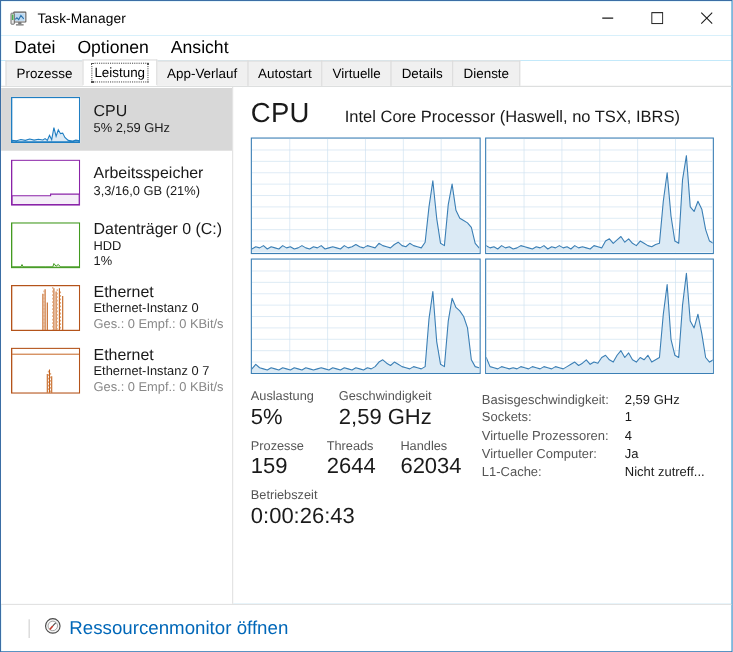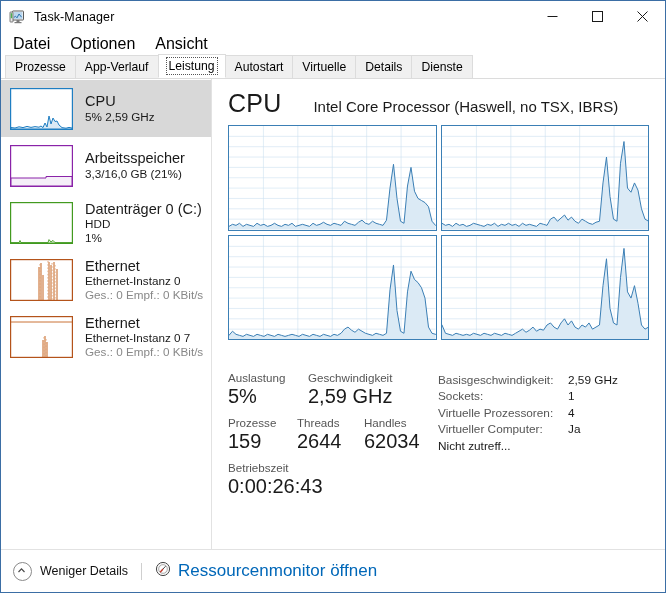--- a/index.html
+++ b/index.html
@@ -215,21 +215,21 @@
   .cpu-graph {
     border: 1px solid #3b7fb5;
     box-sizing: border-box;
     background: #ffffff;
     overflow: hidden;
   }
   .cpu-graph svg { display: block; width: 100%; height: 100%; }
 
   
   #stats {
-    margin-top: 31px;
+    margin-top: 14px;
     display: flex;
   }
   #stats-left { width: 205px; flex: 0 0 205px; }
   .stat-row { display: flex; }
   .stat-cell { }
   .stat-label {
     font-size: 11.6px;
     color: #555555;
     white-space: nowrap;
   }
@@ -337,22 +337,22 @@
   </div>
 
   <div id="menubar">
     <div class="menu-item">Datei</div>
     <div class="menu-item">Optionen</div>
     <div class="menu-item">Ansicht</div>
   </div>
 
   <div id="tabstrip">
     <div class="tab"><span class="tab-label">Prozesse</span></div>
+    <div class="tab active"><span class="tab-label">Leistung</span></div>
     <div class="tab"><span class="tab-label">App-Verlauf</span></div>
-    <div class="tab active"><span class="tab-label">Leistung</span></div>
     <div class="tab"><span class="tab-label">Autostart</span></div>
     <div class="tab"><span class="tab-label">Virtuelle</span></div>
     <div class="tab"><span class="tab-label">Details</span></div>
     <div class="tab"><span class="tab-label">Dienste</span></div>
   </div>
 
   <div id="content">
 
     <div id="sidebar">
 
@@ -585,37 +585,30 @@
           </div>
           <div class="kv">
             <span class="k">Virtuelle Prozessoren:</span>
             <span class="v">4</span>
           </div>
           <div class="kv">
             <span class="k">Virtueller Computer:</span>
             <span class="v">Ja</span>
           </div>
           <div class="kv">
+            <span class="k">L1-Cache:</span>
             <span class="v">Nicht zutreff...</span>
           </div>
         </div>
       </div>
 
     </div>
   </div>
 
   <div id="statusbar">
-    <div id="less-details">
-      <span class="circ-chevron">
-        <svg width="15" height="15" viewBox="0 0 15 15" style="position:absolute;left:0;top:0;">
-          <polyline points="4.5,9 7.5,5.8 10.5,9" fill="none" stroke="#4a4a4a" stroke-width="1.2"></polyline>
-        </svg>
-      </span>
-      <span>Weniger Details</span>
-    </div>
     <div class="sep-bar"></div>
     <div id="resmon">
       <span class="rm-icon">
         <svg width="16" height="16" viewBox="0 0 16 16">
           <circle cx="8" cy="8" r="6.6" fill="#f4f4f4" stroke="#4a4a4a" stroke-width="1"></circle>
           <circle cx="8" cy="8" r="4.3" fill="#ffffff" stroke="#8a8a8a" stroke-width="0.7"></circle>
           <line x1="8" y1="8" x2="5.2" y2="11.2" stroke="#c0392b" stroke-width="1.4"></line>
           <line x1="8" y1="8" x2="10.6" y2="5.2" stroke="#4a4a4a" stroke-width="1"></line>
         </svg>
       </span>

